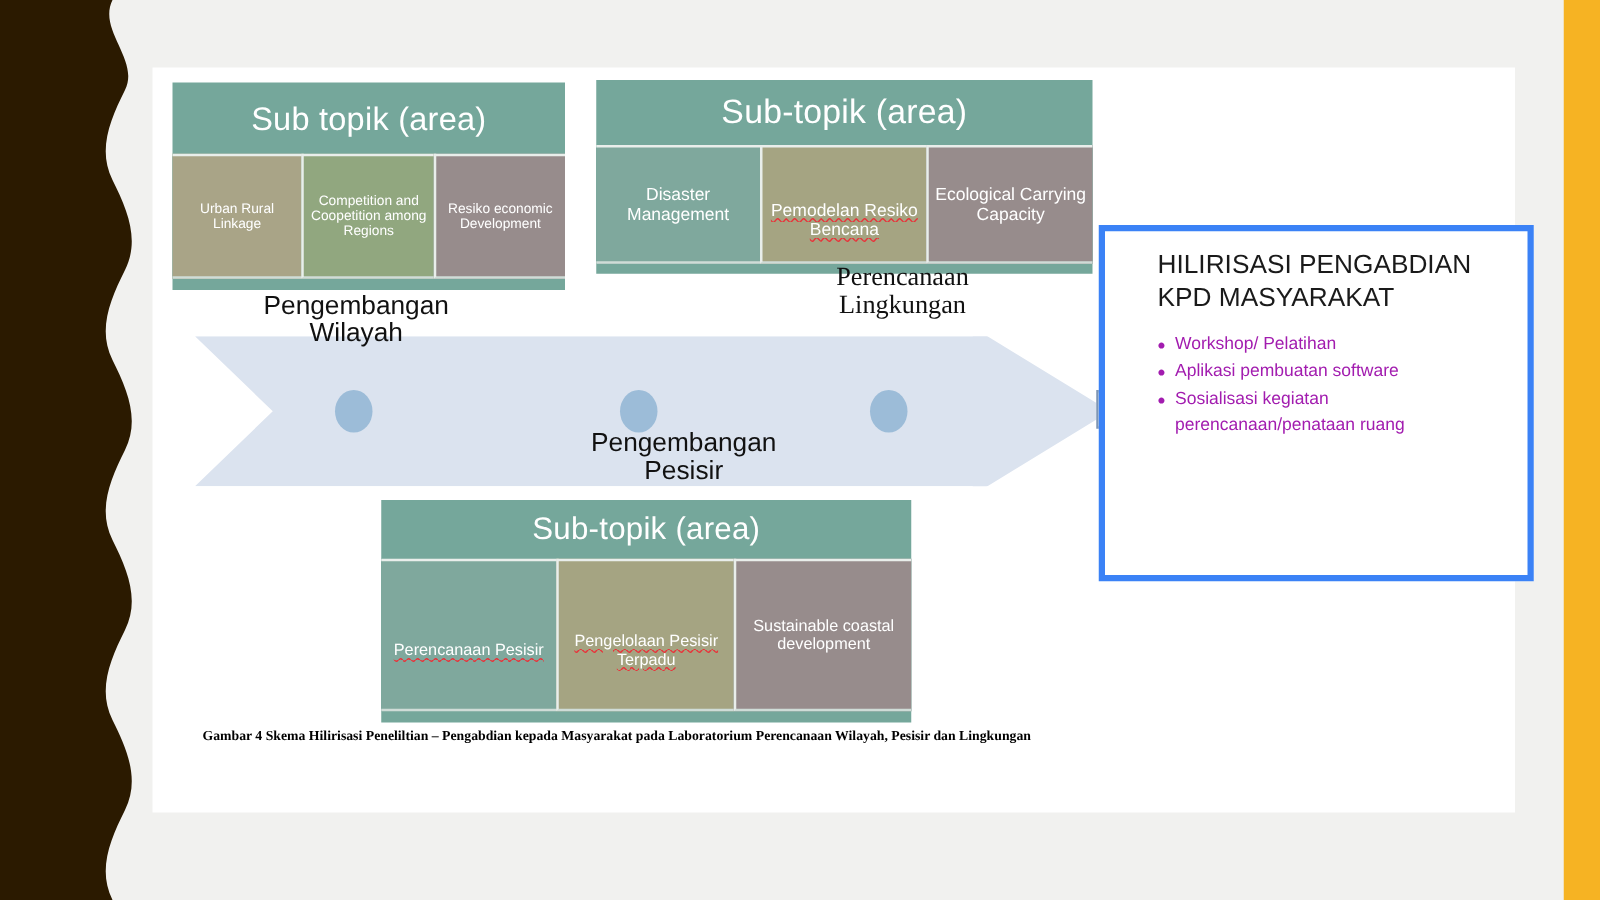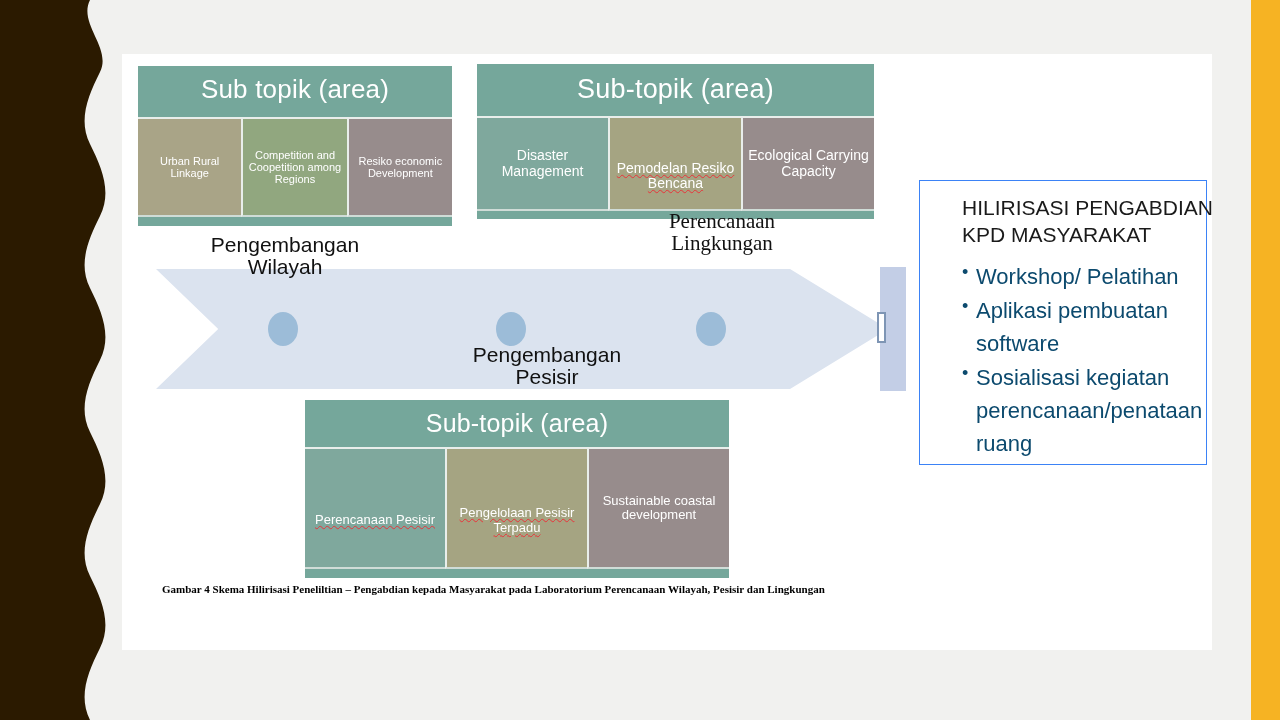--- a/index.html
+++ b/index.html
@@ -70,21 +70,21 @@
   .cell.c-khaki { background: #a9a487; }
   .cell.c-mauve { background: #978c8c; }
   .cell.c-sand  { background: #a5a482; }
 
   .sp { text-decoration: underline; text-decoration-color: #e8333a;
         text-decoration-style: wavy; text-decoration-thickness: 1px;
         text-underline-offset: 1px; margin-top: 25px; }
 
   
   #group1 { left: 16px; top: 12px; width: 314px; }
-  #group1 .group-header { font-size: 26px; padding: 10px 0 14px; }
+  #group1 .group-header { font-size: 26px; padding: 16px 0 14px; }
   #group1 .group-cells { height: 100px; margin-bottom: 9px; }
   #group1 .cell { font-size: 11px; }
 
   
   #group2 { left: 355px; top: 10px; width: 397px; }
   #group2 .group-header { font-size: 27px; padding: 11px 0 13px; }
   #group2 .group-cells { height: 95px; margin-bottom: 8px; }
   #group2 .cell { font-size: 14px; }
 
   
@@ -126,41 +126,40 @@
     white-space: pre-line;
   }
   #lbl-wilayah   { left: 58px;  top: 180px; width: 210px; }
   #lbl-lingk     { left: 500px; top: 156px; width: 200px; font-family: Liberation Serif, serif; }
   #lbl-pesisir   { left: 310px; top: 290px; width: 230px; }
 
   
   .right-panel {
     position: absolute;
     left: 757px; top: 126px;
-    width: 288px; height: 285px;
-    border: 1px solid #3b82f6;
+    width: 348px; height: 285px;
+    border: 5px solid #3b82f6;
     background: #ffffff;
-    margin-left: 40px;
   }
   .rp-title {
     position: absolute;
     left: 42px; top: 14px; width: 278px;
     font-size: 21px; line-height: 1.28;
     color: #1a1a1a;
   }
   .rp-list {
     position: absolute;
     left: 42px; top: 79px; width: 280px;
     list-style: none;
   }
   .rp-list li {
     position: relative;
-    font-size: 22px;
+    font-size: 14px;
     line-height: 1.5;
-    color: #0c4a6e;
+    color: #a21caf;
     padding-left: 14px;
     margin-bottom: 1px;
   }
   .rp-list li::before {
     content: "\2022";
     position: absolute; left: 0; top: -1px;
     font-size: 18px;
   }
 
   

